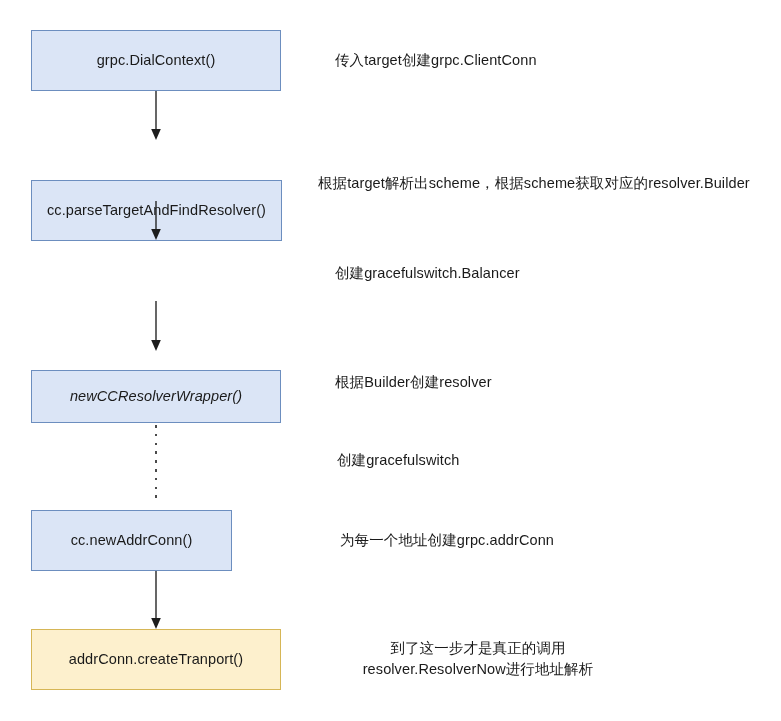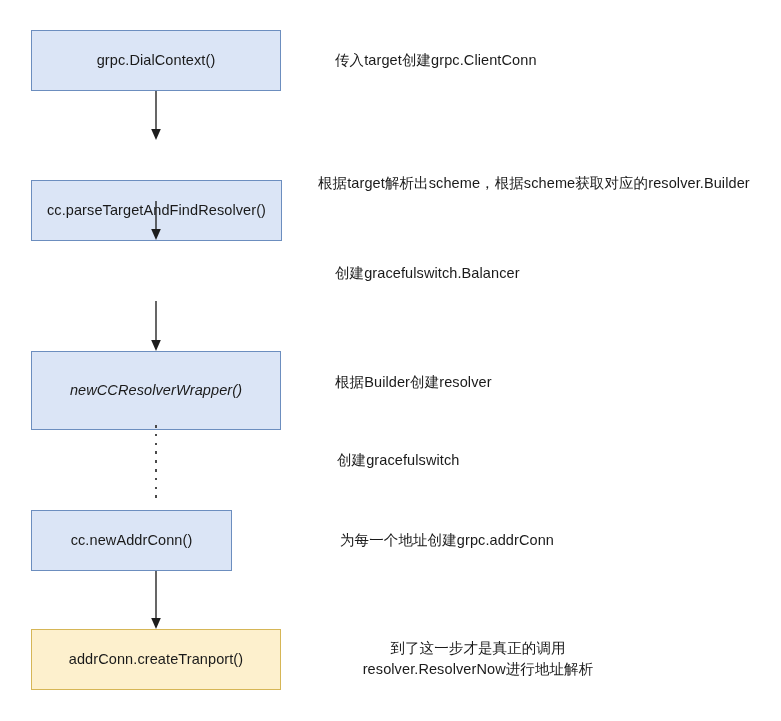--- a/index.html
+++ b/index.html
@@ -102,21 +102,21 @@
 
   <div class="node blue" style="left:31px; top:30px; width:250px; height:61px;">
     <span>grpc.DialContext()</span>
   </div>
 
   <div class="node blue" style="left:31px; top:140px; width:251px; height:61px;margin-top:40px;">
     <span>cc.parseTargetAndFindResolver()</span>
   </div>
 
 
-  <div class="node blue italic" style="left:31px; top:351px; width:250px; height:79px;">
+  <div class="node blue italic" style="left:31px; top:370px; width:250px; height:53px;">
     <span>newCCResolverWrapper()</span>
   </div>
 
   <div class="node blue" style="left:31px; top:510px; width:201px; height:61px;">
     <span>cc.newAddrConn()</span>
   </div>
 
   <div class="node yellow" style="left:31px; top:629px; width:250px; height:61px;">
     <span>addrConn.createTranport()</span>
   </div>

